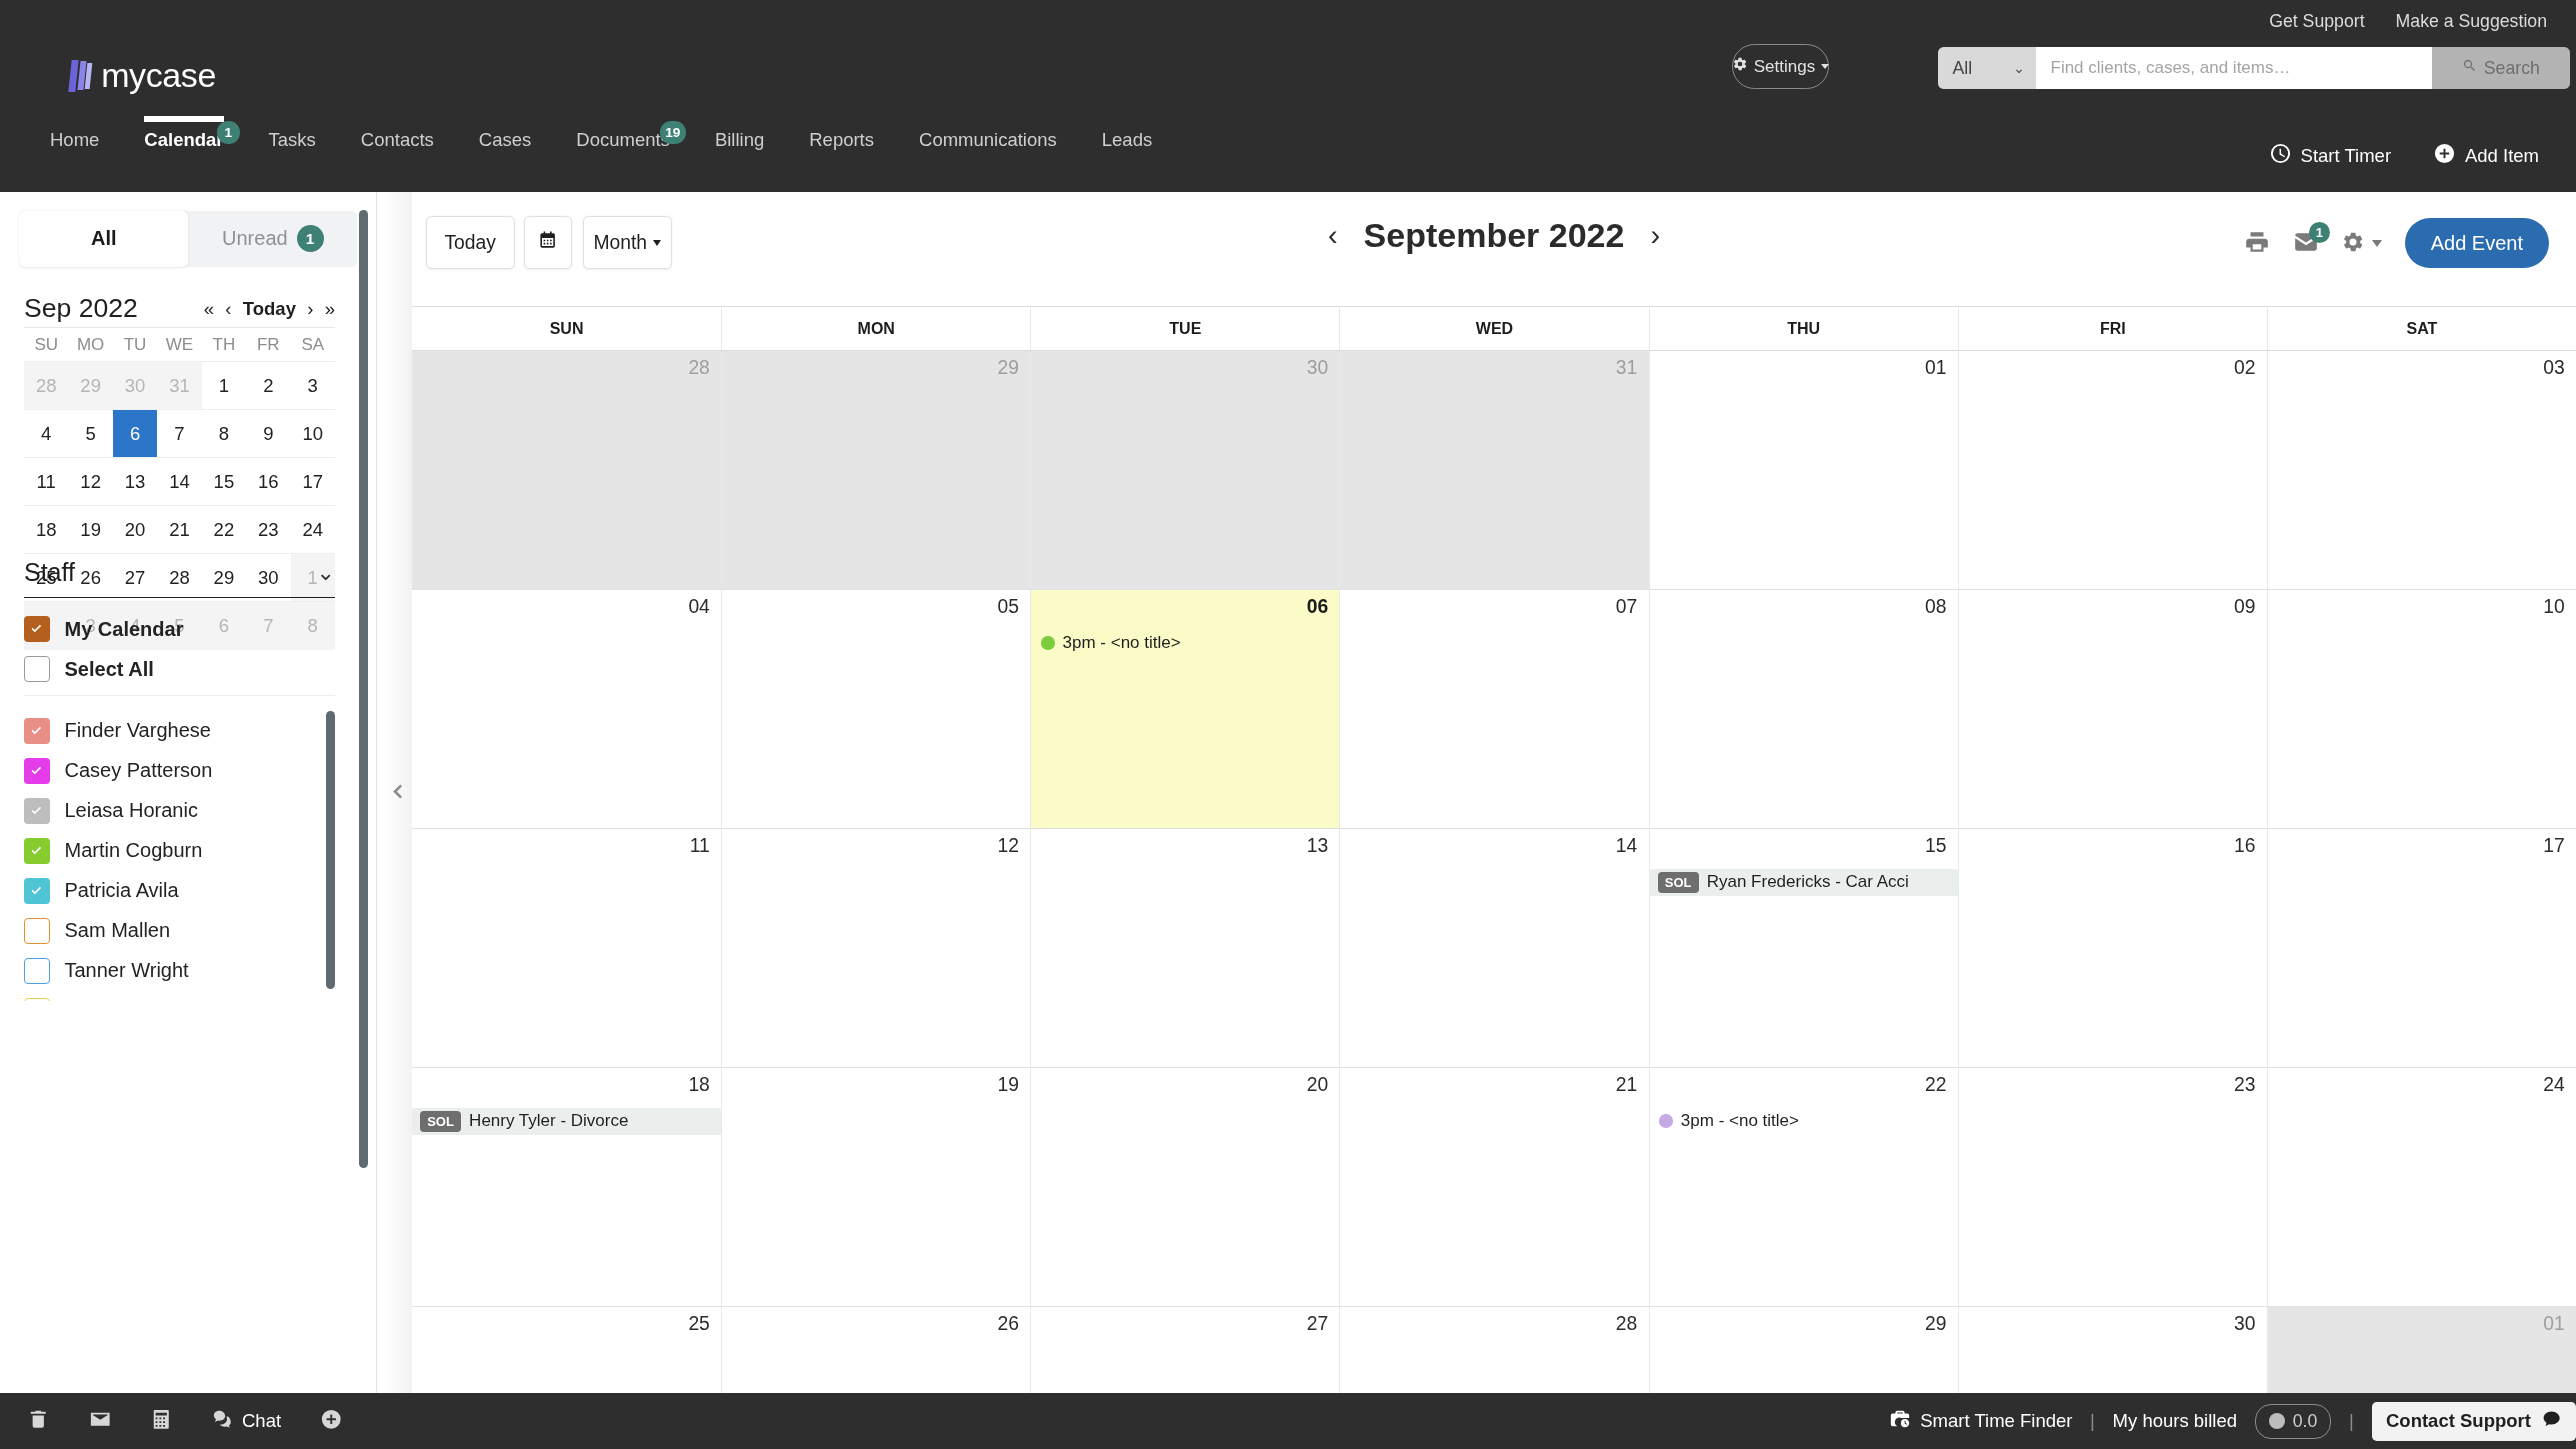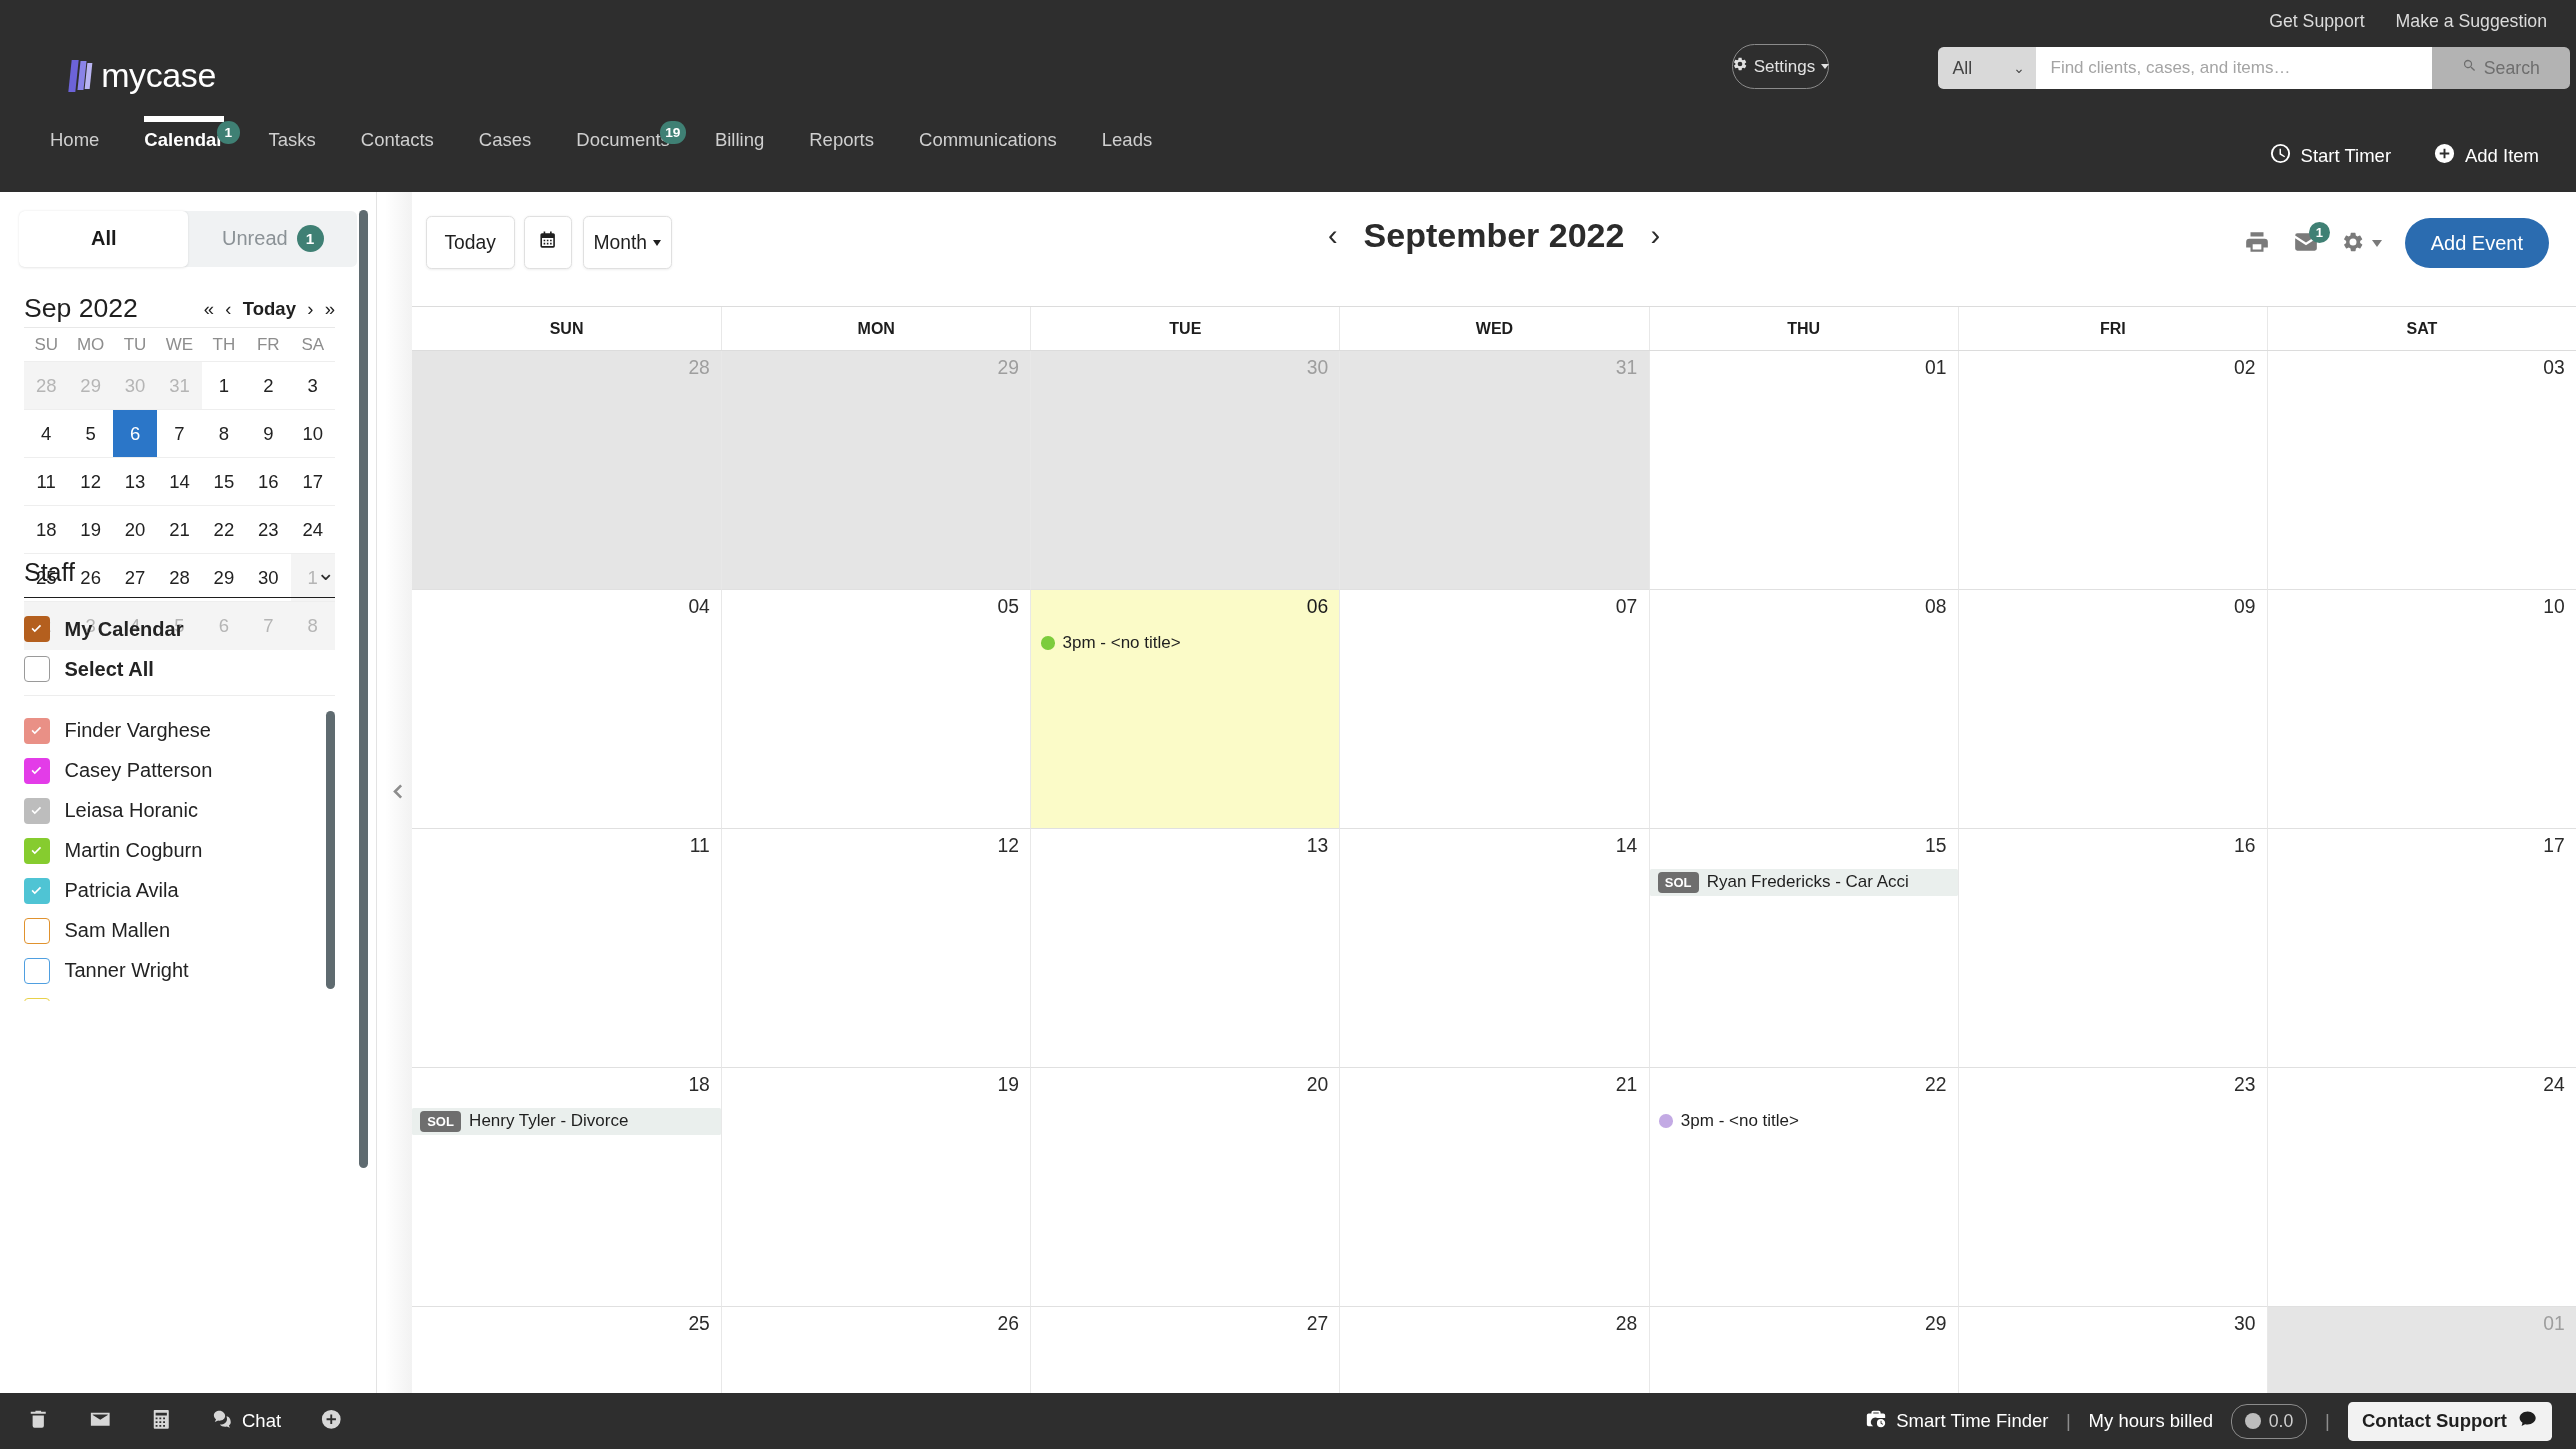--- a/index.html
+++ b/index.html
@@ -270,21 +270,21 @@
     border-bottom: 0.8px solid #e0e0e0; background: #ffffff;
     padding-top: 4.8px; overflow: hidden;
   }
   .cell:nth-child(7n+1) { border-left: none; }
   .cell.other { background: #e5e5e5; }
   .cell.highlight { background: #fbfbc8; }
   .daynum {
     position: absolute; right: 11.3px; top: 6.4px; font-size: 19.3px; color: #2b2b2b;
   }
   .cell.other .daynum { color: #9e9e9e; }
-  .cell.highlight .daynum { font-weight: normal; color: #1a1a1a; margin-left: 32px; }
+  .cell.highlight .daynum { font-weight: bold; color: #1a1a1a; margin-left: 32px; }
   .evt {
     position: relative; margin: 35px 4.8px 0 4.8px; height: 27px;
     display: flex; align-items: center; gap: 8px; padding: 0 4.8px;
     font-size: 17px; color: #1f1f1f; cursor: pointer; border-radius: 1.6px;
     white-space: nowrap; overflow: hidden;
   }
   .evt.banner { background: #eaefed; margin-left: 0; margin-right: 0; padding-left: 8px; }
   .dotm { width: 13.7px; height: 13.7px; border-radius: 50%; flex: 0 0 13.7px; }
   .sol-tag {
     background: #6e6e6e; color: #ffffff; font-size: 13px; font-weight: bold;
@@ -294,21 +294,21 @@
   
   .botbar {
     position: absolute; left: 0; bottom: 0; width: 2576px; height: 56px;
     background: #2e2e2e; display: flex; align-items: center;
   }
   .bot-left { display: flex; align-items: center; gap: 39px; padding-left: 27px; }
   .bot-left .bi { cursor: pointer; display: flex; align-items: center; gap: 8px; }
   .bot-left svg { width: 22.5px; height: 22.5px; fill: #d7d7d7; }
   .bot-left .blabel { color: #ffffff; font-size: 18.5px; }
   .bot-right {
-    margin-left: auto; display: flex; align-items: center; gap: 17.7px; padding-right: 24px;
+    margin-left: auto; display: flex; align-items: center; gap: 17.7px; 
   }
   .bot-right .bitem { display: flex; align-items: center; gap: 8.9px; color: #ffffff; font-size: 18.5px; cursor: pointer; white-space: nowrap; }
   .bot-right svg { width: 22px; height: 22px; fill: #ffffff; }
   .sep { color: #8d8d8d; font-size: 18.5px; }
   .hours-pill {
     border: 1.2px solid #8b8b8b; border-radius: 16px; height: 35px;
     padding: 0 13px; display: flex; align-items: center; gap: 8px;
     color: #cfcfcf; font-size: 17.7px; cursor: pointer;
   }
   .hours-dot { width: 16px; height: 16px; border-radius: 50%; background: #bdbdbd; }

